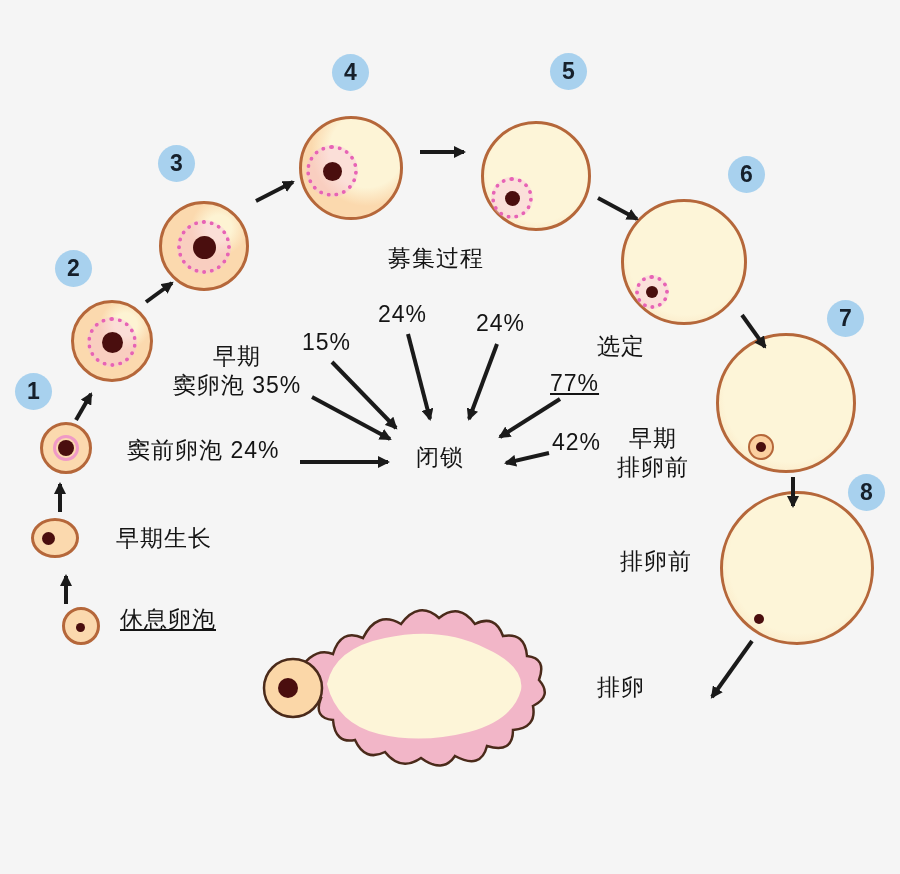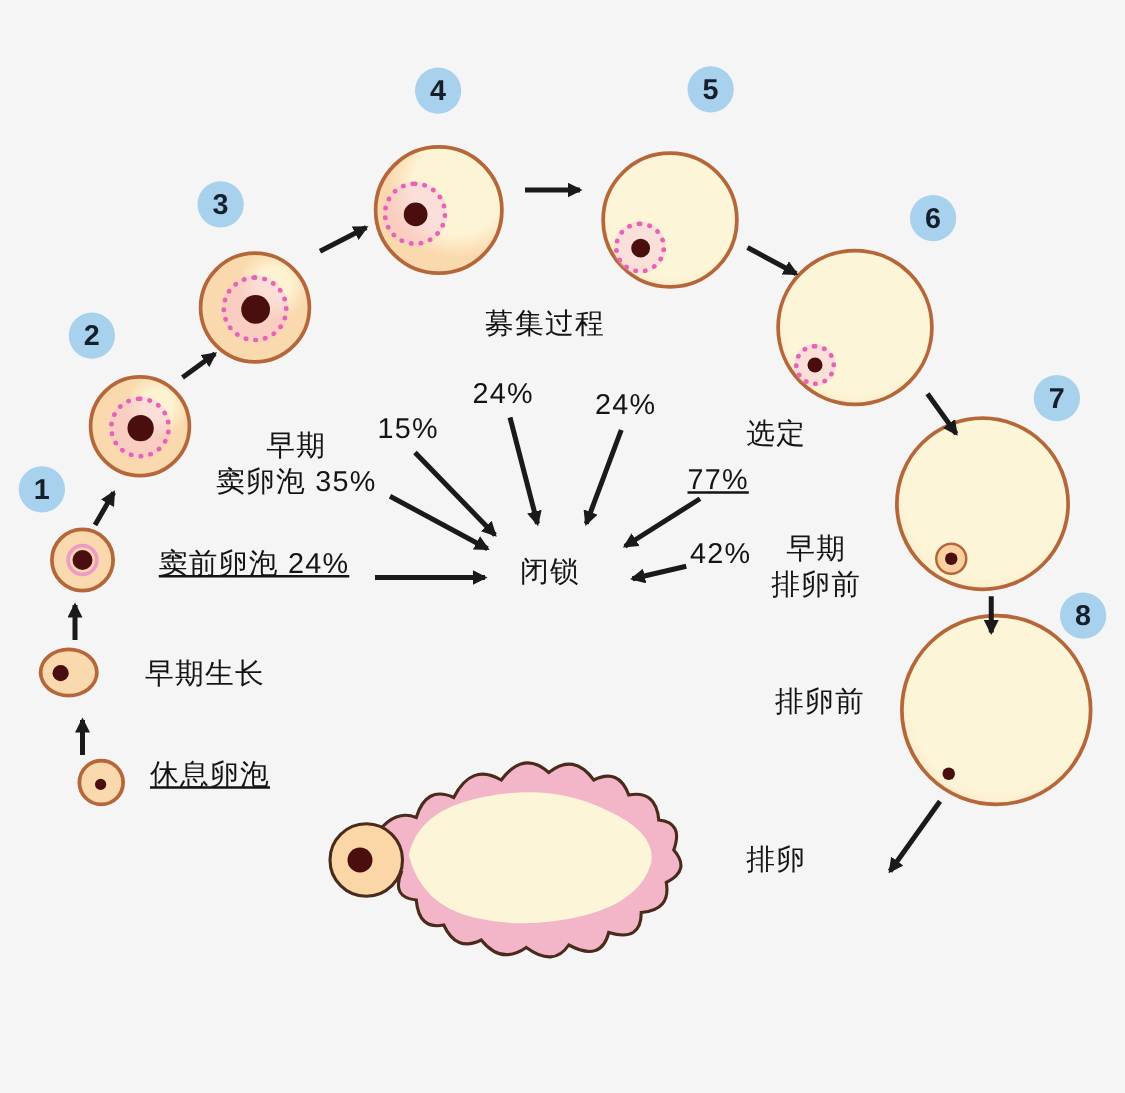--- a/index.html
+++ b/index.html
@@ -154,21 +154,21 @@
       <line x1="332" y1="362" x2="396" y2="428" marker-end="url(#ah)"></line>
       <line x1="408" y1="334" x2="430" y2="419" marker-end="url(#ah)"></line>
       <line x1="497" y1="344" x2="469" y2="419" marker-end="url(#ah)"></line>
       <line x1="560" y1="399" x2="500" y2="437" marker-end="url(#ah)"></line>
       <line x1="549" y1="453" x2="506" y2="463" marker-end="url(#ah)"></line>
     </g>
   </svg>
 
   <div class="lbl" style="left:120px; top:605px;text-decoration:underline;">休息卵泡</div>
   <div class="lbl" style="left:116px; top:524px;">早期生长</div>
-  <div class="lbl" style="left:127px; top:436px;text-decoration:underline;">窦前卵泡 24%</div>
+  <div class="lbl" style="left:127px; top:436px;">窦前卵泡 24%</div>
 
   <div class="lbl" style="left:162px; top:342px; width:150px;">
     <div>早期</div>
     <div>窦卵泡 35%</div>
   </div>
 
   <div class="lbl" style="left:360px; top:244px; width:152px;">募集过程</div>
 
   <div class="lbl" style="left:302px; top:328px;">15%</div>
   <div class="lbl" style="left:378px; top:300px;text-align:right;">24%</div>

